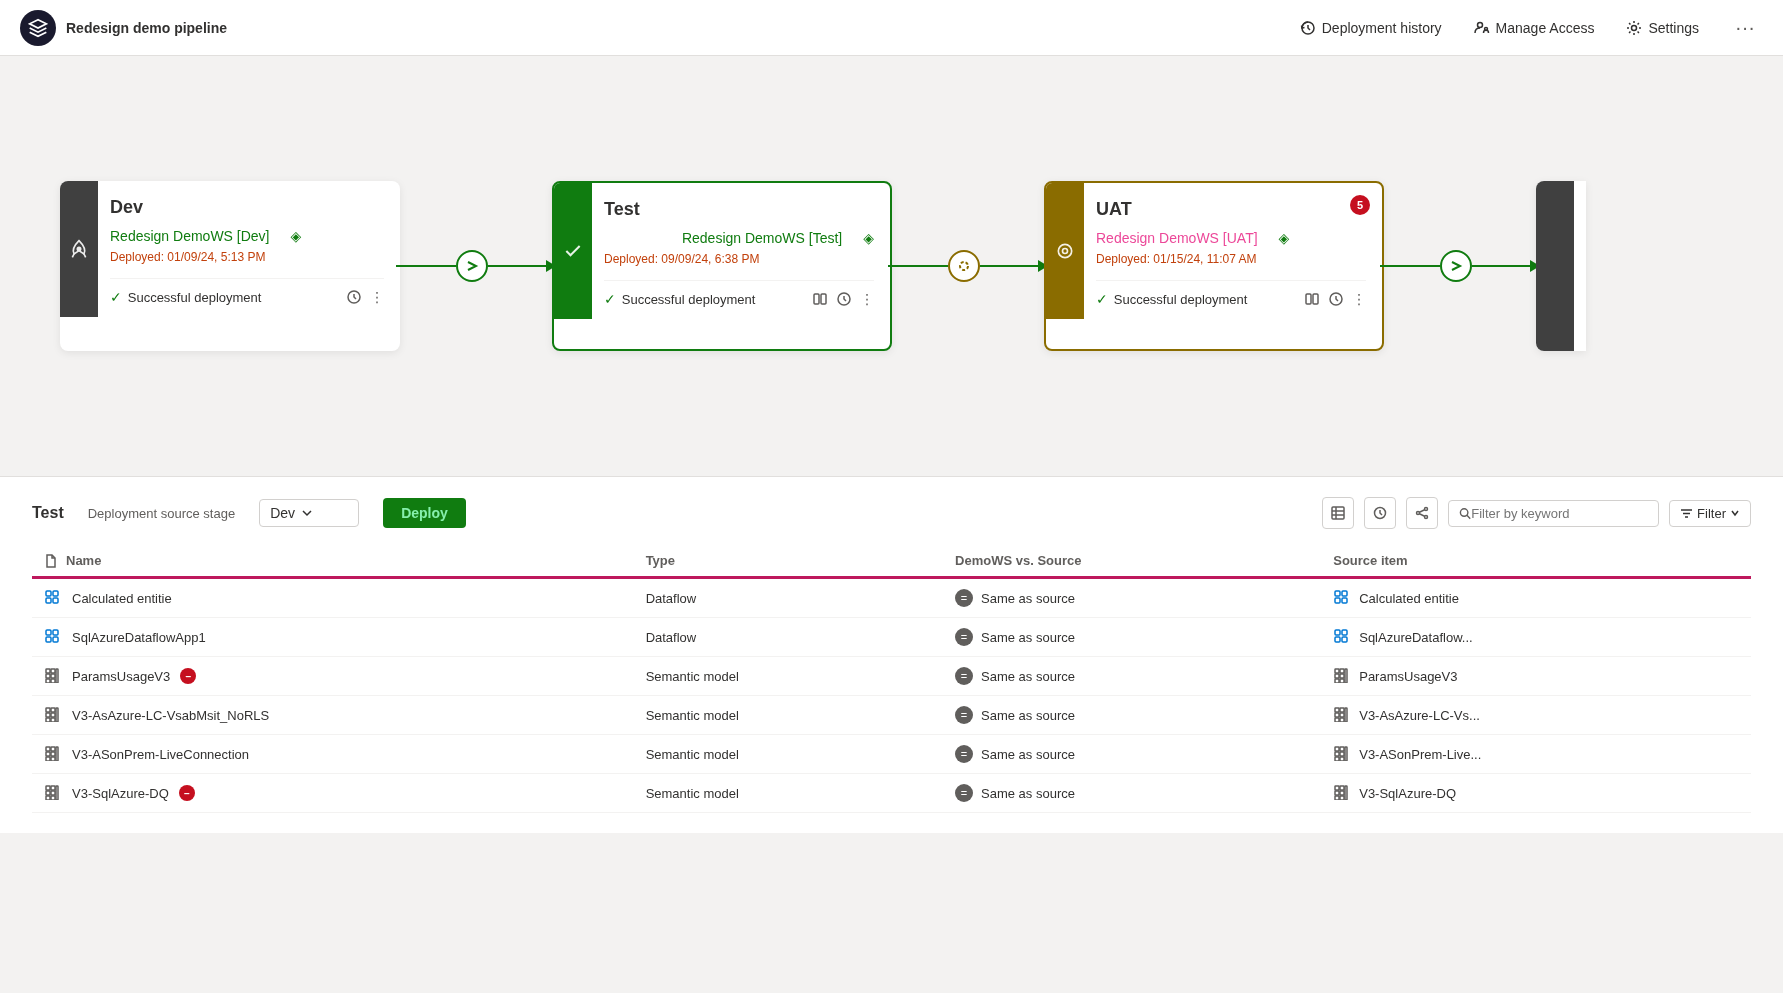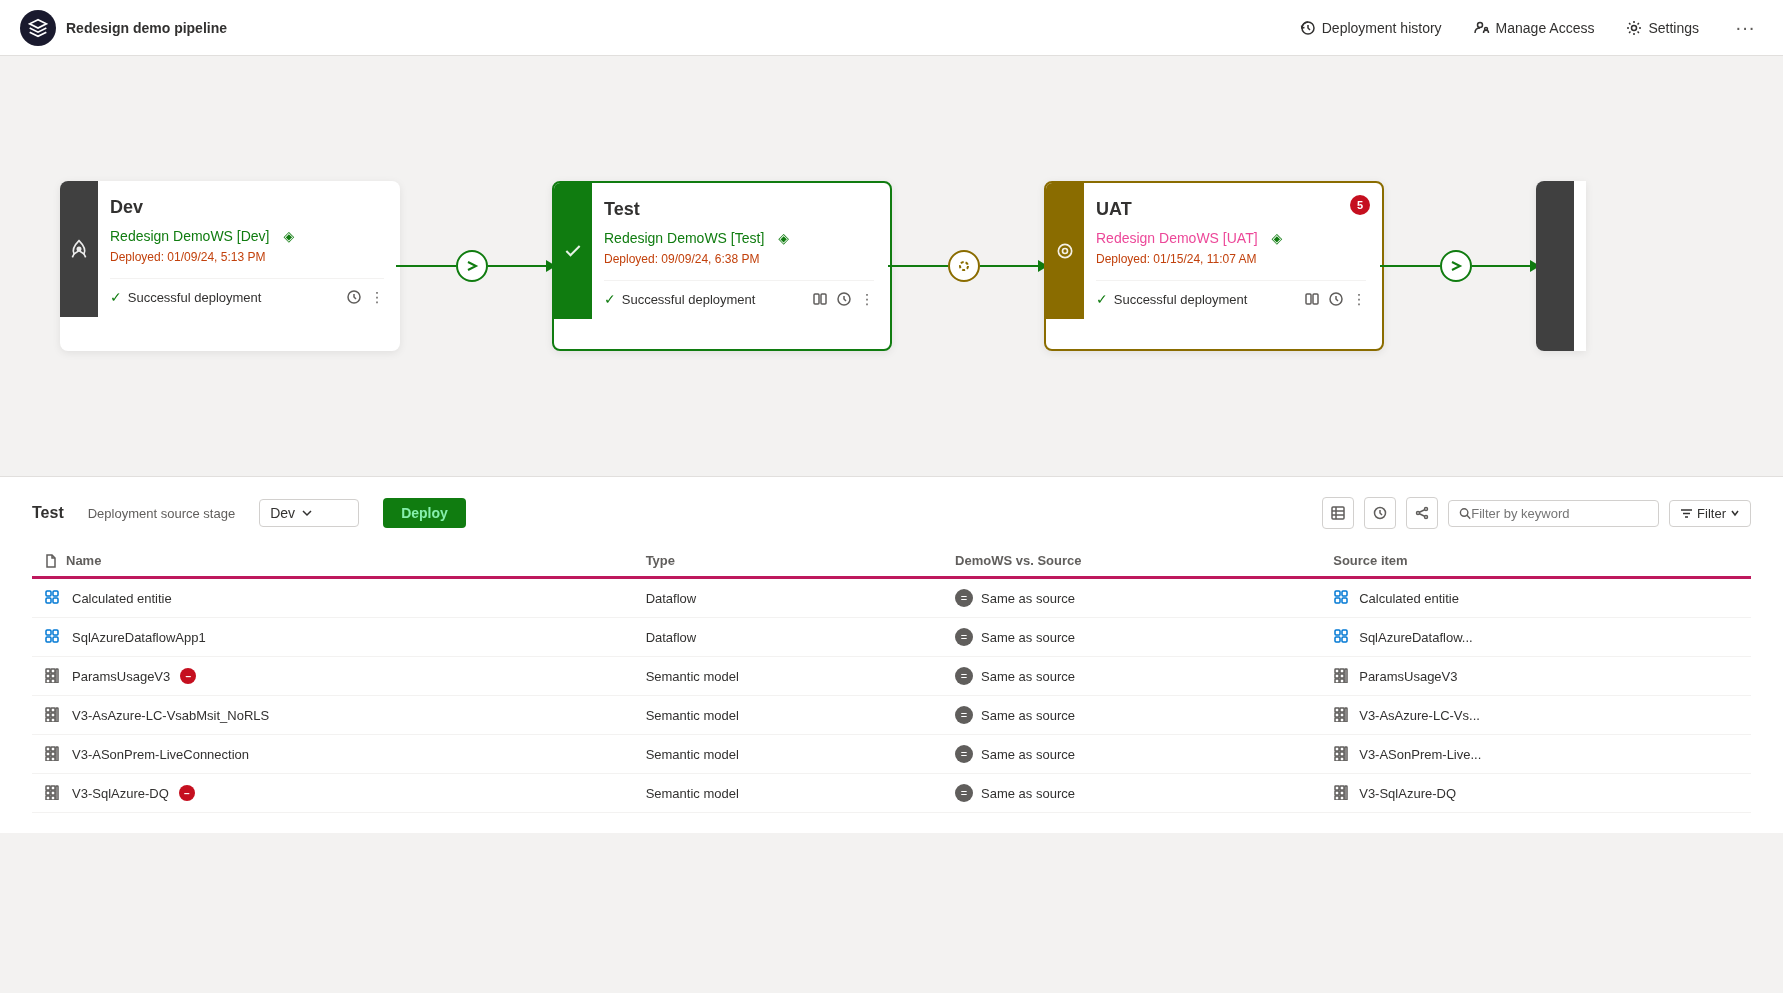--- a/index.html
+++ b/index.html
@@ -41,21 +41,21 @@
     .stage-card-inner { display: flex; height: 100%; }
     .stage-sidebar {
       width: 38px; display: flex; align-items: center; justify-content: center;
       flex-shrink: 0;
     }
     .stage-sidebar svg { width: 20px; height: 20px; opacity: 0.9; }
     .stage-content { flex: 1; padding: 16px 16px 12px 12px; }
     .stage-name { font-size: 18px; font-weight: 600; margin-bottom: 10px; color: #323130; }
     .stage-workspace {
       font-size: 14px; font-weight: 500; margin-bottom: 6px;
-      display: flex; align-items: center; gap: 14px;
+      display: flex; align-items: center; gap: 21px;
     }
     .stage-deployed { font-size: 12px; color: #c2410c; margin-bottom: 14px; }
     .stage-footer {
       display: flex; align-items: center; justify-content: space-between;
       border-top: 1px solid #f3f2f1; padding-top: 10px;
     }
     .stage-status { display: flex; align-items: center; gap: 6px; font-size: 13px; color: #323130; }
     .stage-actions { display: flex; align-items: center; gap: 8px; }
     .stage-action-btn { cursor: pointer; color: #605e5c; display: flex; align-items: center; }
     .badge-red {
@@ -65,21 +65,21 @@
       justify-content: center; font-size: 11px; font-weight: 600;
     }
 
     
     .card-dev .stage-sidebar { background: #404040; }
     .card-dev .stage-workspace { color: #107c10; }
 
     
     .card-test { border: 2px solid #107c10; }
     .card-test .stage-sidebar { background: #107c10; }
-    .card-test .stage-workspace { color: #107c10; }
+    .card-test .stage-workspace { color: #107c10; justify-content: flex-end; }
 
     
     .card-uat { border: 2px solid #8a6c00; }
     .card-uat .stage-sidebar { background: #8a6c00; }
     .card-uat .stage-workspace { color: #107c10; }
 
     
     .card-prod {
       width: 50px; background: #fff; border-radius: 8px 0 0 8px;
       box-shadow: 0 2px 8px rgba(0,0,0,0.08); overflow: hidden;

